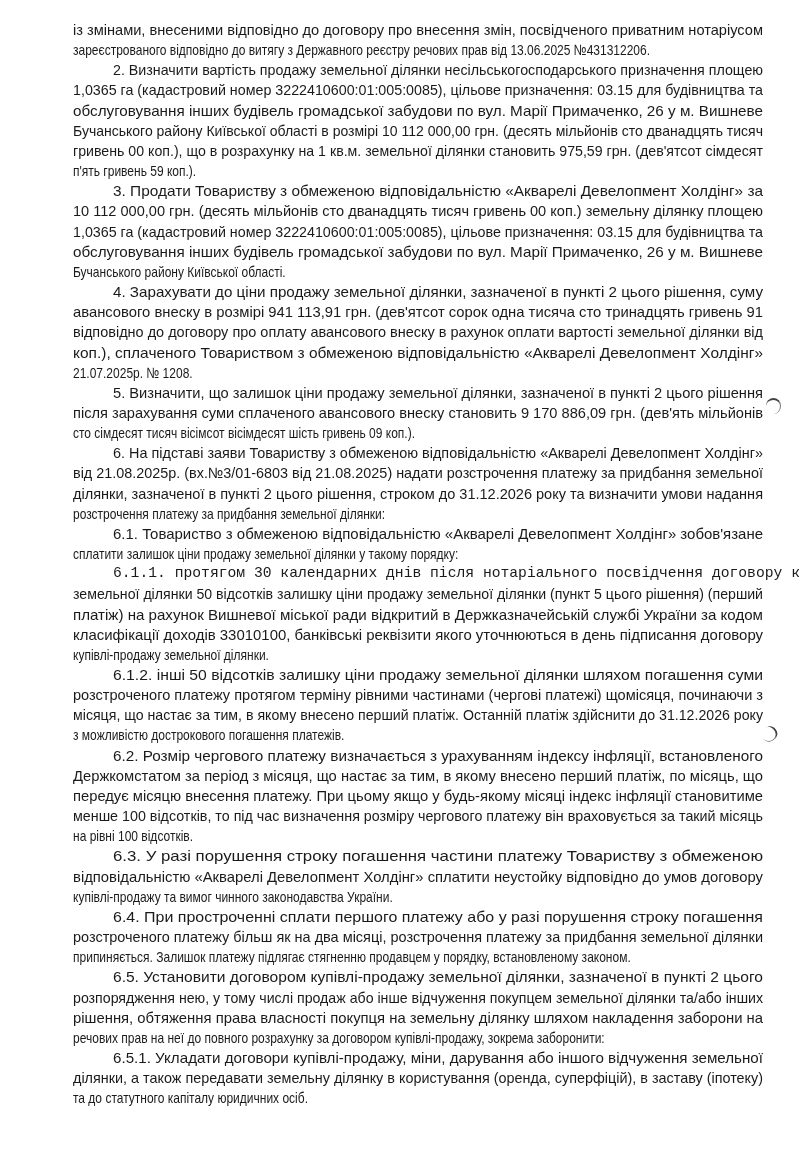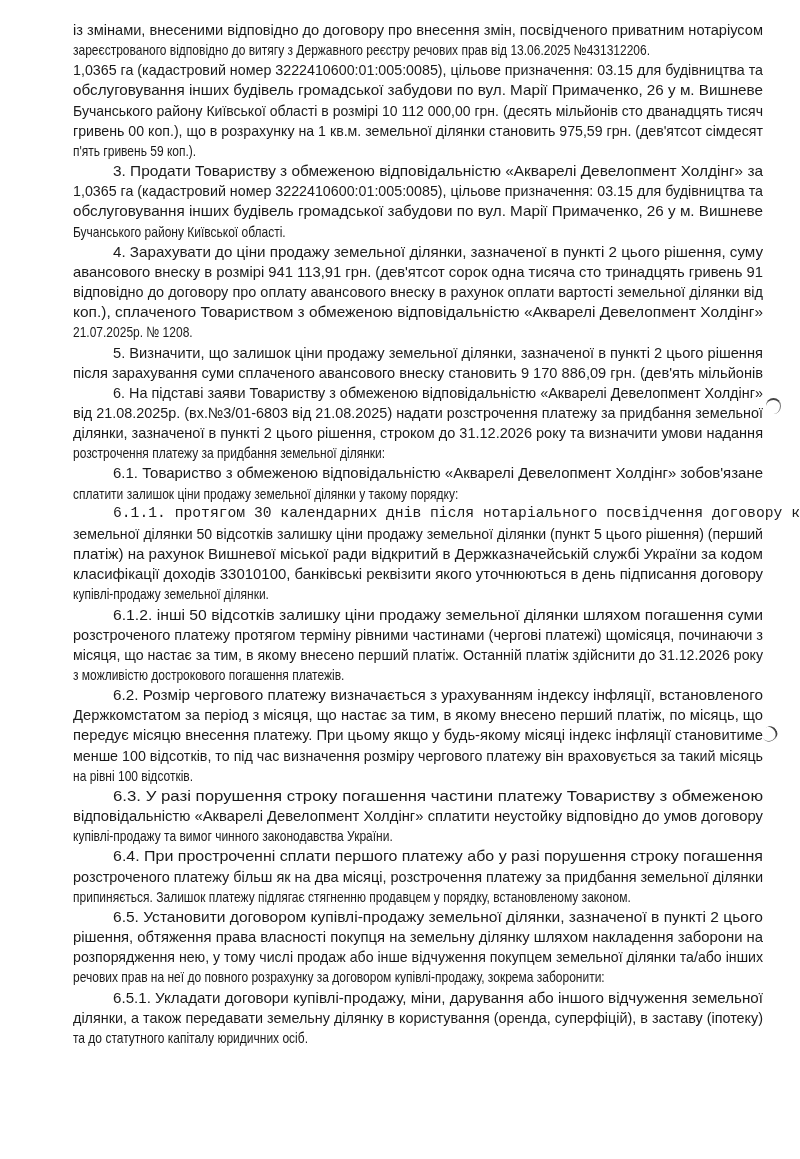--- a/index.html
+++ b/index.html
@@ -28,42 +28,45 @@
 </head>
 <body>
 
 <div class="page">
   <div class="text" id="doc-text">
       <div>
         <div class="line"><span class="inner" style="transform: scaleX(0.9733);">із змінами, внесеними відповідно до договору про внесення змін, посвідченого приватним нотаріусом</span></div>
         <div class="line"><span class="inner" style="transform: scaleX(0.8);">зареєстрованого відповідно до витягу з Державного реєстру речових прав від 13.06.2025 №431312206.</span></div>
       </div>
       <div>
+        <div class="line" style="padding-left: 40px;"><span class="inner" style="transform: scaleX(0.9499);">2. Визначити вартість продажу земельної ділянки несільськогосподарського призначення площею</span></div>
         <div class="line"><span class="inner" style="transform: scaleX(0.9507);">1,0365 га (кадастровий номер 3222410600:01:005:0085), цільове призначення: 03.15 для будівництва та</span></div>
         <div class="line"><span class="inner" style="transform: scaleX(1.0154);">обслуговування інших будівель громадської забудови по вул. Марії Примаченко, 26 у м. Вишневе</span></div>
         <div class="line"><span class="inner" style="transform: scaleX(0.9339);">Бучанського району Київської області в розмірі 10 112 000,00 грн. (десять мільйонів сто дванадцять тисяч</span></div>
         <div class="line"><span class="inner" style="transform: scaleX(0.9445);">гривень 00 коп.), що в розрахунку на 1 кв.м. земельної ділянки становить 975,59 грн. (дев'ятсот сімдесят</span></div>
         <div class="line"><span class="inner" style="transform: scaleX(0.8);">п'ять гривень 59 коп.).</span></div>
       </div>
       <div>
         <div class="line" style="padding-left: 40px;"><span class="inner" style="transform: scaleX(1.0261);">3. Продати Товариству з обмеженою відповідальністю «Акварелі Девелопмент Холдінг» за</span></div>
+        <div class="line"><span class="inner" style="transform: scaleX(0.971);">10 112 000,00 грн. (десять мільйонів сто дванадцять тисяч гривень 00 коп.) земельну ділянку площею</span></div>
         <div class="line"><span class="inner" style="transform: scaleX(0.9507);">1,0365 га (кадастровий номер 3222410600:01:005:0085), цільове призначення: 03.15 для будівництва та</span></div>
         <div class="line"><span class="inner" style="transform: scaleX(1.0154);">обслуговування інших будівель громадської забудови по вул. Марії Примаченко, 26 у м. Вишневе</span></div>
         <div class="line"><span class="inner" style="transform: scaleX(0.8);">Бучанського району Київської області.</span></div>
       </div>
       <div>
         <div class="line" style="padding-left: 40px;"><span class="inner" style="transform: scaleX(1.0109);">4. Зарахувати до ціни продажу земельної ділянки, зазначеної в пункті 2 цього рішення, суму</span></div>
         <div class="line"><span class="inner" style="transform: scaleX(0.986);">авансового внеску в розмірі 941 113,91 грн. (дев'ятсот сорок одна тисяча сто тринадцять гривень 91</span></div>
         <div class="line"><span class="inner" style="transform: scaleX(0.9648);">відповідно до договору про оплату авансового внеску в рахунок оплати вартості земельної ділянки від</span></div>
         <div class="line"><span class="inner" style="transform: scaleX(1.0315);">коп.), сплаченого Товариством з обмеженою відповідальністю «Акварелі Девелопмент Холдінг»</span></div>
         <div class="line"><span class="inner" style="transform: scaleX(0.8);">21.07.2025р. № 1208.</span></div>
       </div>
       <div>
         <div class="line" style="padding-left: 40px; text-align: right;"><span class="inner" style="transform: scaleX(0.9763);">5. Визначити, що залишок ціни продажу земельної ділянки, зазначеної в пункті 2 цього рішення</span></div>
         <div class="line"><span class="inner" style="transform: scaleX(0.974);">після зарахування суми сплаченого авансового внеску становить 9 170 886,09 грн. (дев'ять мільйонів</span></div>
+        <div class="line"><span class="inner" style="transform: scaleX(0.8);">сто сімдесят тисяч вісімсот вісімдесят шість гривень 09 коп.).</span></div>
       </div>
       <div>
         <div class="line" style="padding-left: 40px;"><span class="inner" style="transform: scaleX(0.9612);">6. На підставі заяви Товариству з обмеженою відповідальністю «Акварелі Девелопмент Холдінг»</span></div>
         <div class="line"><span class="inner" style="transform: scaleX(0.9593);">від 21.08.2025р. (вх.№3/01-6803 від 21.08.2025) надати розстрочення платежу за придбання земельної</span></div>
         <div class="line"><span class="inner" style="transform: scaleX(0.9685);">ділянки, зазначеної в пункті 2 цього рішення, строком до 31.12.2026 року та визначити умови надання</span></div>
         <div class="line"><span class="inner" style="transform: scaleX(0.8);">розстрочення платежу за придбання земельної ділянки:</span></div>
       </div>
       <div>
         <div class="line" style="padding-left: 40px;"><span class="inner" style="transform: scaleX(0.9981);">6.1. Товариство з обмеженою відповідальністю «Акварелі Девелопмент Холдінг» зобов'язане</span></div>
         <div class="line"><span class="inner" style="transform: scaleX(0.8);">сплатити залишок ціни продажу земельної ділянки у такому порядку:</span></div>
@@ -93,22 +96,22 @@
         <div class="line"><span class="inner" style="transform: scaleX(0.9883);">відповідальністю «Акварелі Девелопмент Холдінг» сплатити неустойку відповідно до умов договору</span></div>
         <div class="line"><span class="inner" style="transform: scaleX(0.8);">купівлі-продажу та вимог чинного законодавства України.</span></div>
       </div>
       <div>
         <div class="line" style="padding-left: 40px;"><span class="inner" style="transform: scaleX(1.0643);">6.4. При простроченні сплати першого платежу або у разі порушення строку погашення</span></div>
         <div class="line"><span class="inner" style="transform: scaleX(0.9652);">розстроченого платежу більш як на два місяці, розстрочення платежу за придбання земельної ділянки</span></div>
         <div class="line"><span class="inner" style="transform: scaleX(0.8);">припиняється. Залишок платежу підлягає стягненню продавцем у порядку, встановленому законом.</span></div>
       </div>
       <div>
         <div class="line" style="padding-left: 40px;"><span class="inner" style="transform: scaleX(1.0369);">6.5. Установити договором купівлі-продажу земельної ділянки, зазначеної в пункті 2 цього</span></div>
+        <div class="line"><span class="inner" style="transform: scaleX(0.9444);">розпорядження нею, у тому числі продаж або інше відчуження покупцем земельної ділянки та/або інших</span></div>
         <div class="line"><span class="inner" style="transform: scaleX(0.989);">рішення, обтяження права власності покупця на земельну ділянку шляхом накладення заборони на</span></div>
-        <div class="line"><span class="inner" style="transform: scaleX(0.9444);">розпорядження нею, у тому числі продаж або інше відчуження покупцем земельної ділянки та/або інших</span></div>
         <div class="line"><span class="inner" style="transform: scaleX(0.8);">речових прав на неї до повного розрахунку за договором купівлі-продажу, зокрема заборонити:</span></div>
       </div>
       <div>
         <div class="line" style="padding-left: 40px;"><span class="inner" style="transform: scaleX(1.0101);">6.5.1. Укладати договори купівлі-продажу, міни, дарування або іншого відчуження земельної</span></div>
         <div class="line"><span class="inner" style="transform: scaleX(0.9591);">ділянки, а також передавати земельну ділянку в користування (оренда, суперфіцій), в заставу (іпотеку)</span></div>
         <div class="line"><span class="inner" style="transform: scaleX(0.8);">та до статутного капіталу юридичних осіб.</span></div>
       </div>
     </div>
   <div class="scan-mark" style="left:766px; top:398px;"></div>
   <div class="scan-mark" style="left:762px; top:726px; transform: rotate(60deg);"></div>

